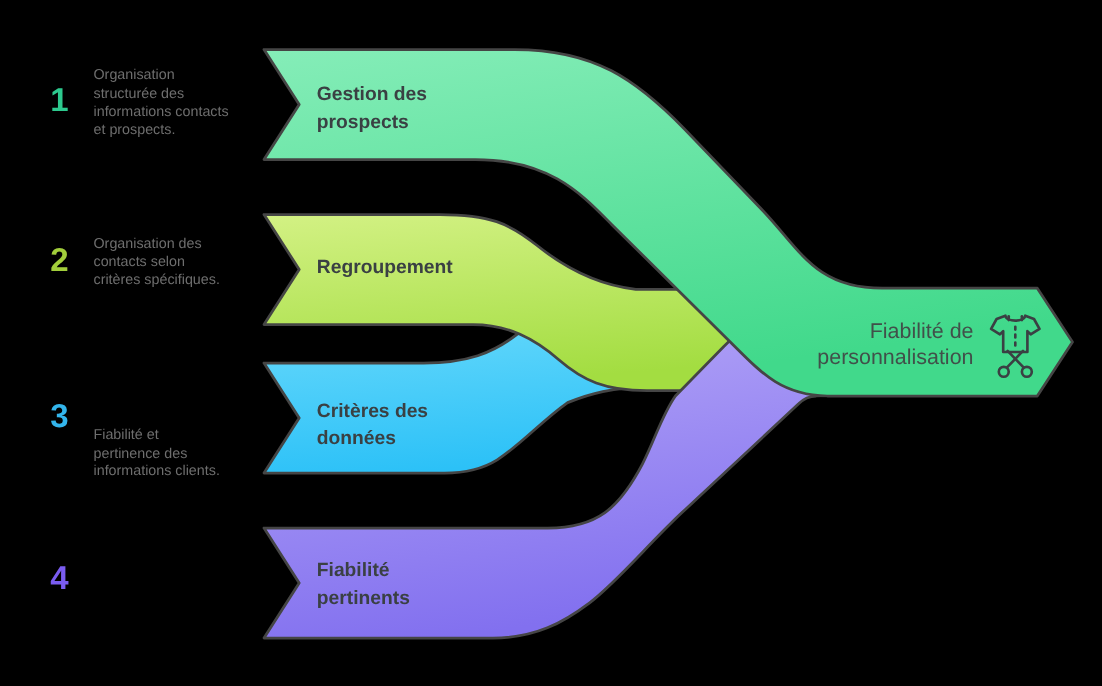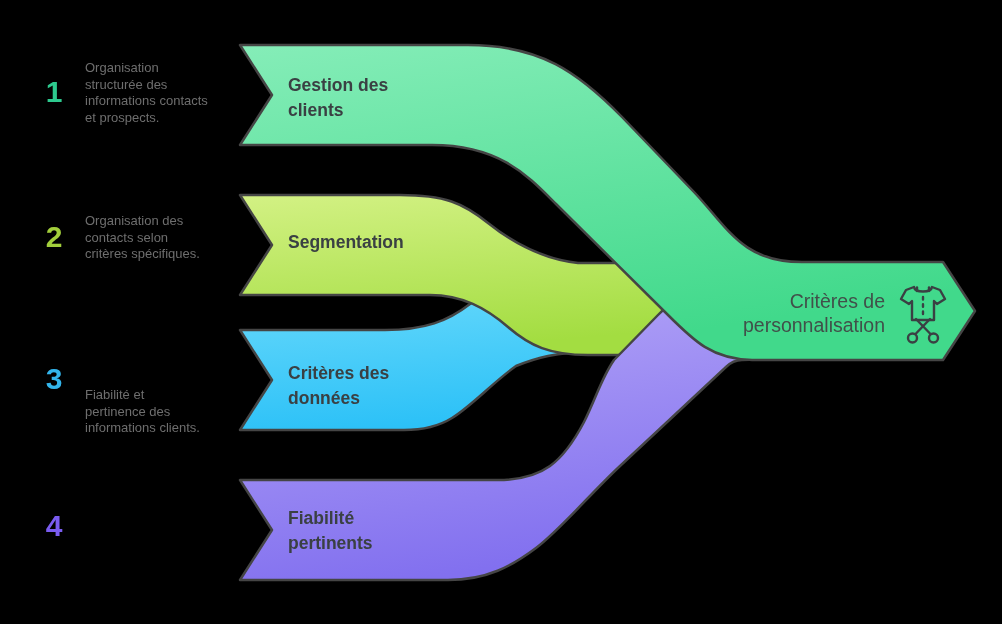--- a/index.html
+++ b/index.html
@@ -77,40 +77,40 @@
              C 528,176 500,145 432,145
              H 240 L 272,95 Z" stroke="#454545"></path>
   </svg>
 
   <div class="abs step-number" style="left: 36px; top: 77px; color: rgb(45, 201, 142);">1</div>
   <div class="abs step-desc" style="left:85px;top:60px;">Organisation
 structurée des
 informations contacts
 et prospects.</div>
   <div class="abs banner-title" style="left:288px;top:73px;">Gestion des
-clients</div>
+prospects</div>
 
   <div class="abs step-number" style="left: 36px; top: 222px; color: rgb(162, 206, 59);">2</div>
   <div class="abs step-desc" style="left:85px;top:213px;">Organisation des
 contacts selon
 critères spécifiques.</div>
-  <div class="abs banner-title" style="left:288px;top:230px;">Segmentation</div>
+  <div class="abs banner-title" style="left:288px;top:230px;">Regroupement</div>
 
   <div class="abs step-number" style="left: 36px; top: 364px; color: rgb(51, 181, 236);">3</div>
   <div class="abs step-desc" style="left:85px;top:352px;margin-top:35px;">Fiabilité et
 pertinence des
 informations clients.</div>
   <div class="abs banner-title" style="left:288px;top:361px;">Critères des
 données</div>
 
   <div class="abs step-number" style="left: 36px; top: 511px; color: rgb(122, 92, 240);">4</div>
   <div class="abs banner-title" style="left:288px;top:506px;">Fiabilité
 pertinents</div>
 
-  <div class="abs result-title" style="left:665px;top:290px;">Critères de
+  <div class="abs result-title" style="left:665px;top:290px;">Fiabilité de
 personnalisation</div>
 
   <svg class="abs" style="left:897px;top:282px;" width="52" height="66" viewBox="0 0 52 66" fill="none" stroke-width="2.4" stroke-linecap="round" stroke-linejoin="round" stroke="#3a4043">
     <path d="M 17,5 L 9,8 L 4,17 L 12,22 L 15,19 L 15,38 L 37,38 L 37,19 L 40,22 L 48,17 L 43,8 L 35,5
              C 34,11 18,11 17,5 Z"></path>
     <line x1="20" y1="5.5" x2="20" y2="9"></line>
     <line x2="32" y1="5.5" x1="32" y2="9"></line>
     <line x1="26" y1="15" x2="26" y2="35" stroke-dasharray="2.6 4.6"></line>
     <line x1="19" y1="37" x2="33.5" y2="52"></line>
     <line x1="33" y1="37" x2="18.5" y2="52"></line>

